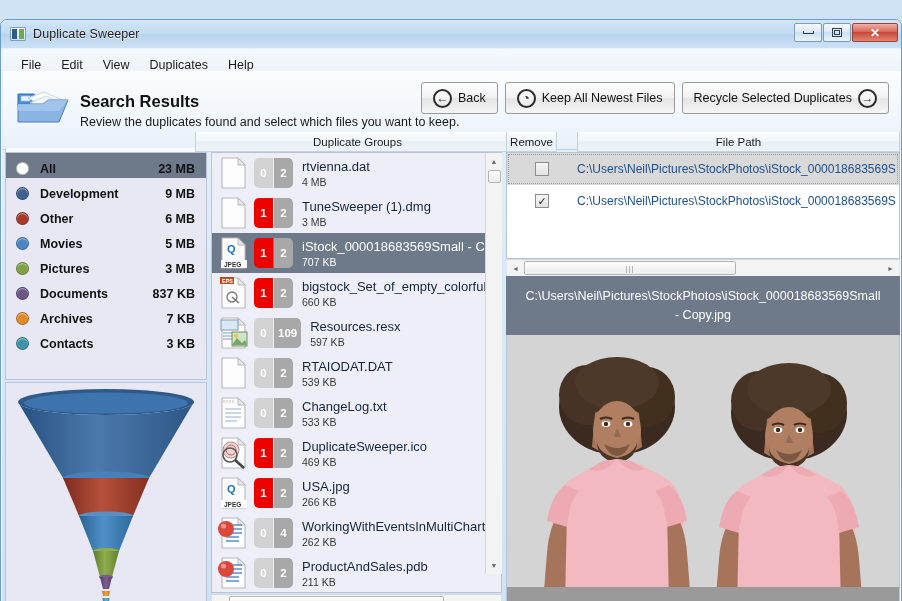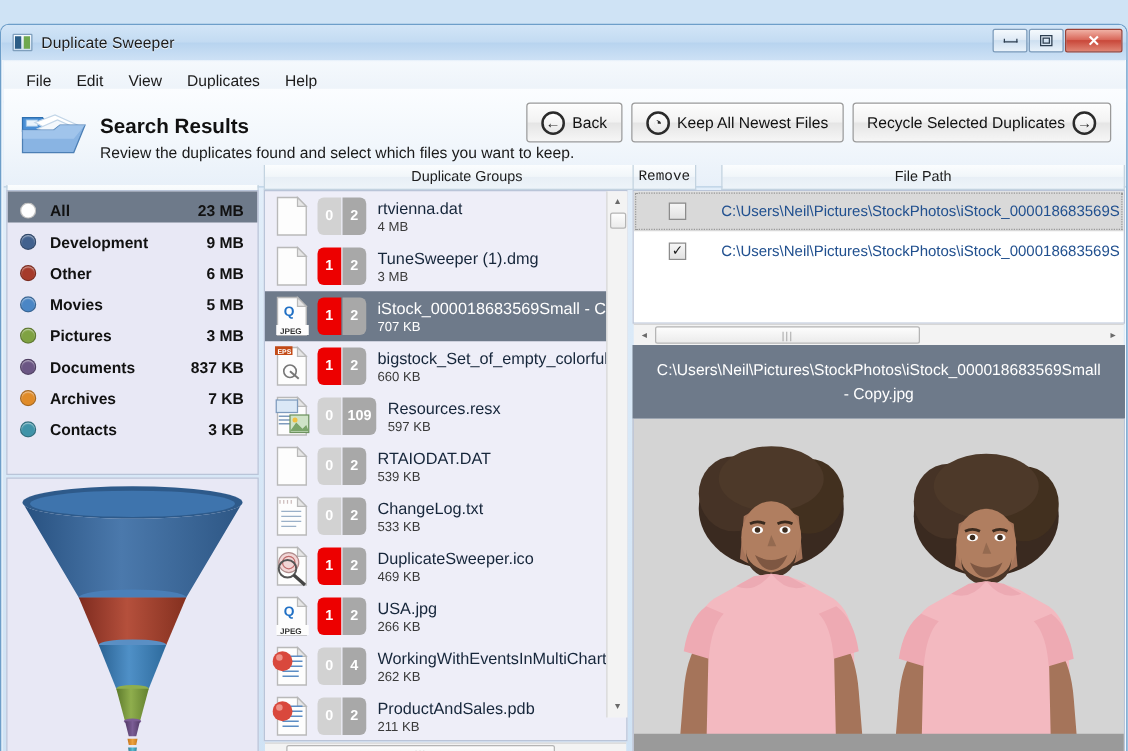--- a/index.html
+++ b/index.html
@@ -264,22 +264,22 @@
         <span>Keep All Newest Files</span>
       </div>
       <div class="hbtn">
         <span>Recycle Selected Duplicates</span>
         <span class="circ-icon">→</span>
       </div>
     </div>
   </div>
 
   <div class="colhdr" style="left:4px;  top:128px; width:202px;font-style:italic;">File Types</div>
-  <div class="colhdr" style="left:210px;top:112px; width:325px;">Duplicate Groups</div>
-  <div class="colhdr" style="left:505px;top:112px; width:51px; justify-content:center;font-family:Liberation Mono, monospace;">Remove</div>
+  <div class="colhdr" style="left:194px;top:112px; width:325px;">Duplicate Groups</div>
+  <div class="colhdr" style="left:505px;top:112px; width:51px; justify-content:center;">Remove</div>
   <div class="colhdr" style="left:576px;top:112px; width:323px;">File Path</div>
 
   <div class="left-panel">
     <div id="ft-host">
         <div class="ft-row sel">
           <span class="ft-dot" style="background:#ffffff;border:1px solid rgba(0,0,0,.25)"></span>
           <span class="ft-name">All</span>
           <span class="ft-size">23 MB</span>
         </div>
         <div class="ft-row">

